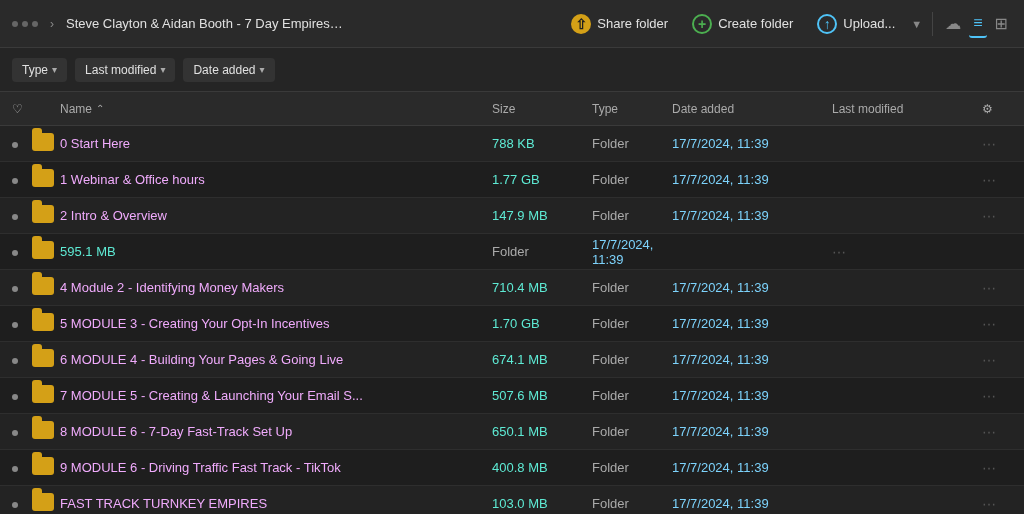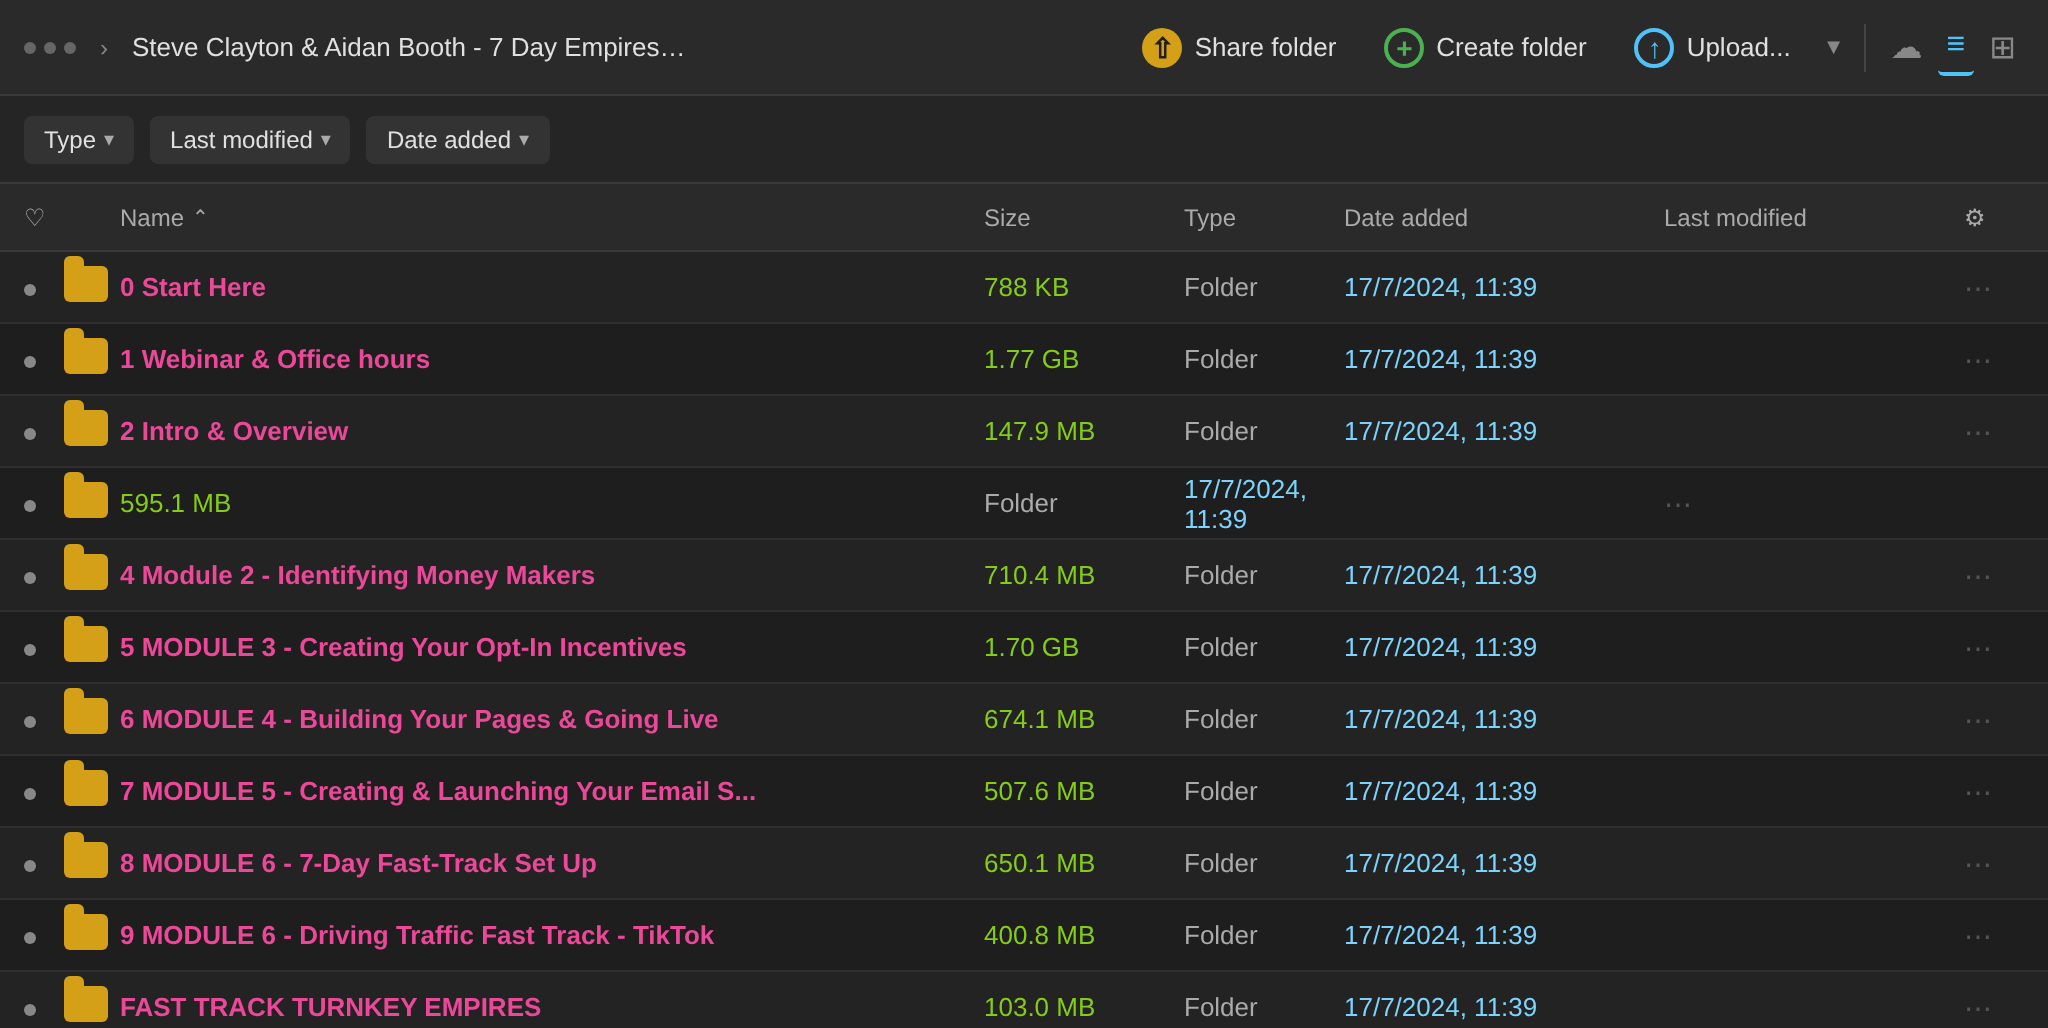--- a/index.html
+++ b/index.html
@@ -118,22 +118,22 @@
       display: inline-block;
     }
     .folder-icon::before {
       content: '';
       position: absolute;
       top: -5px; left: 0;
       width: 10px; height: 5px;
       background: #d4a017;
       border-radius: 3px 3px 0 0;
     }
-    .row-name { color: #ec4899; white-space: nowrap; overflow: hidden; text-overflow: ellipsis; padding-right: 8px; font-weight: bold; }
-    .row-size { color: #84cc16; }
+    .row-name { color: #f0abfc; white-space: nowrap; overflow: hidden; text-overflow: ellipsis; padding-right: 8px; }
+    .row-size { color: #5eead4; }
     .row-type { color: #aaa; }
     .row-date { color: #7dd3fc; }
     .row-modified { color: #aaa; }
     .row-settings { color: #555; font-size: 14px; }
 
     .upload-dropdown {
       background: transparent; border: none; color: #888; cursor: pointer;
       font-size: 11px; padding: 2px;
     }
   </style>

